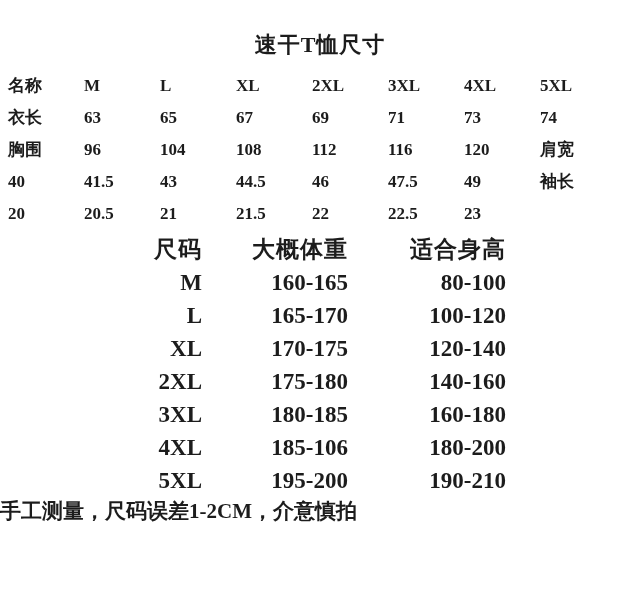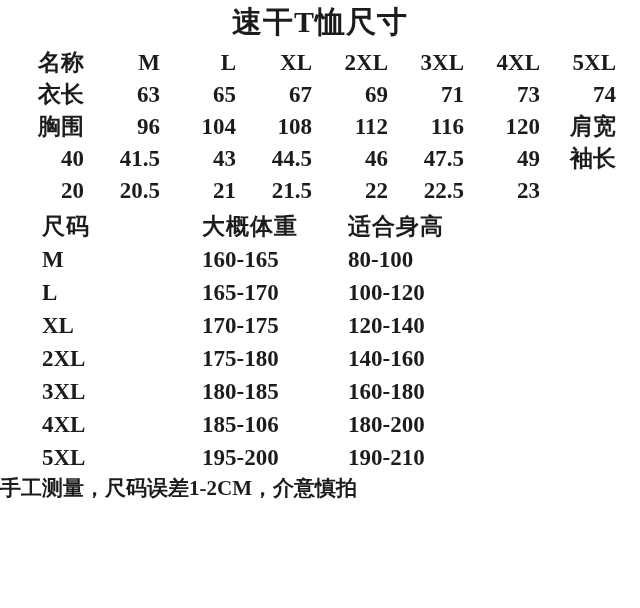--- a/index.html
+++ b/index.html
@@ -10,49 +10,49 @@
   body {
     width: 640px;
     height: 608px;
     overflow: hidden;
     font-family: "Liberation Serif", "DejaVu Serif", serif;
     font-weight: bold;
     color: #1c1c1c;
     position: relative;
   }
   .title {
-    padding-top: 5px;
+    padding-top: 28px;
     height: 34px;
     line-height: 34px;
     text-align: center;
-    font-size: 30px;
+    font-size: 22px;
     letter-spacing: 1px;
   }
   
   .size-table {
     margin: 8px 0 0 8px;
     display: grid;
     grid-template-columns: repeat(8, 76px);
   }
   .size-table .cell {
     height: 32px;
     line-height: 32px;
-    text-align: right;
-    font-size: 23px;
+    text-align: left;
+    font-size: 17px;
   }
   
   .fit-table {
     margin: 3px 0 0 42px;
     display: grid;
     grid-template-columns: 160px 146px 158px;
   }
   .fit-table .cell {
     height: 33px;
     line-height: 33px;
-    text-align: left;
+    text-align: right;
     font-size: 23px;
   }
   .fit-table .head {
     letter-spacing: 1px;
   }
   .note {
     height: 28px;
     line-height: 28px;
     text-align: left;
     font-size: 21px;

